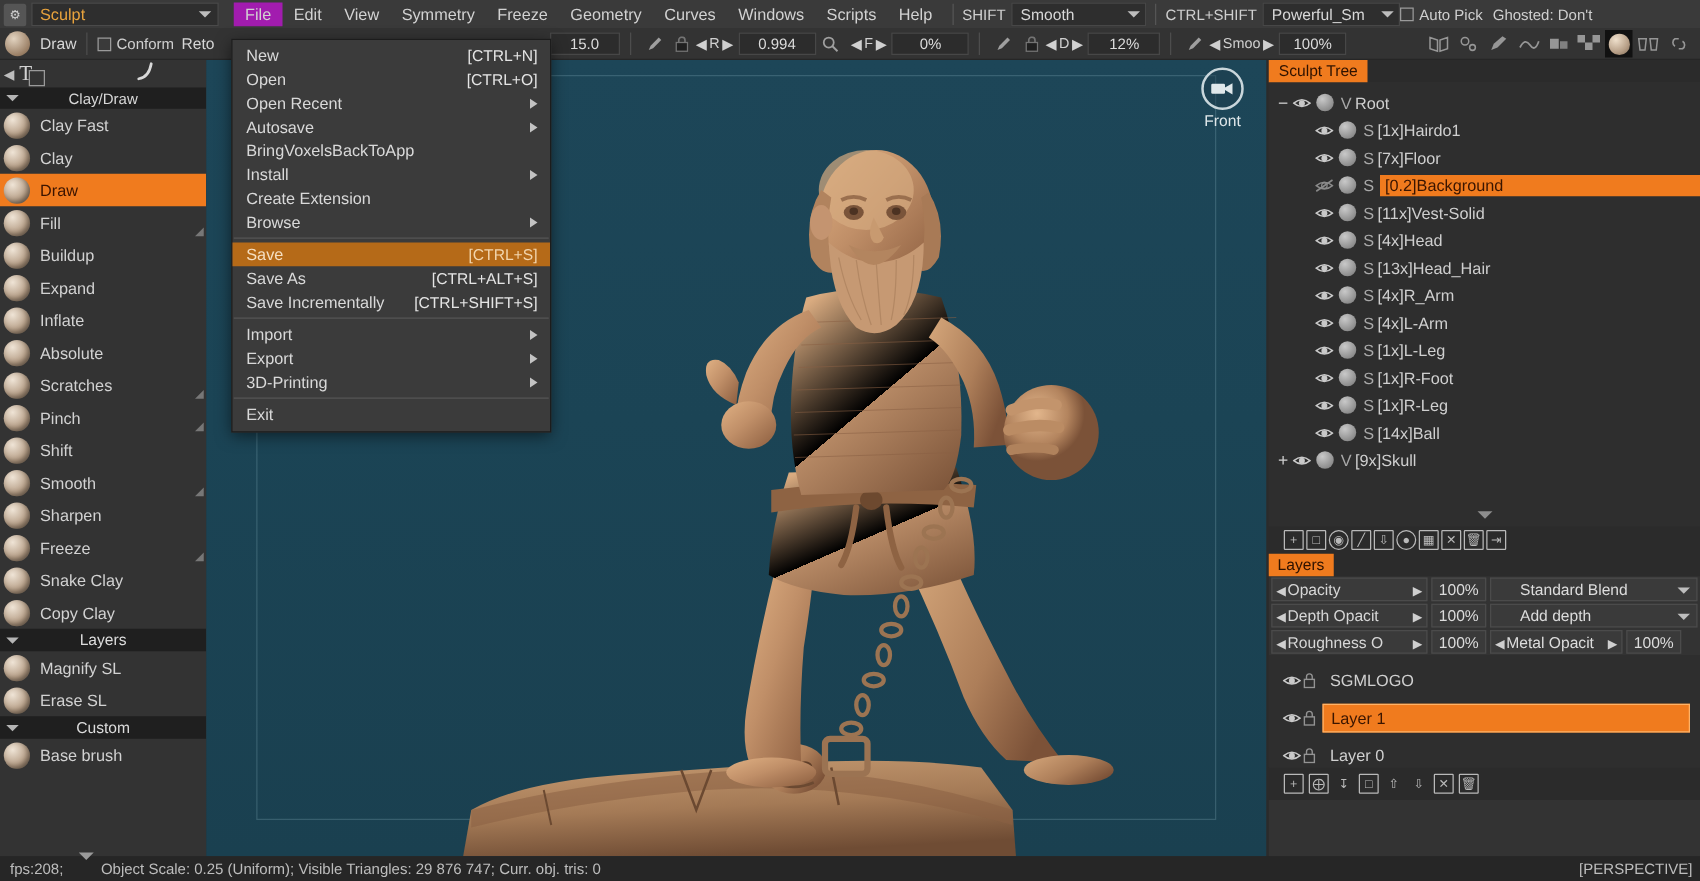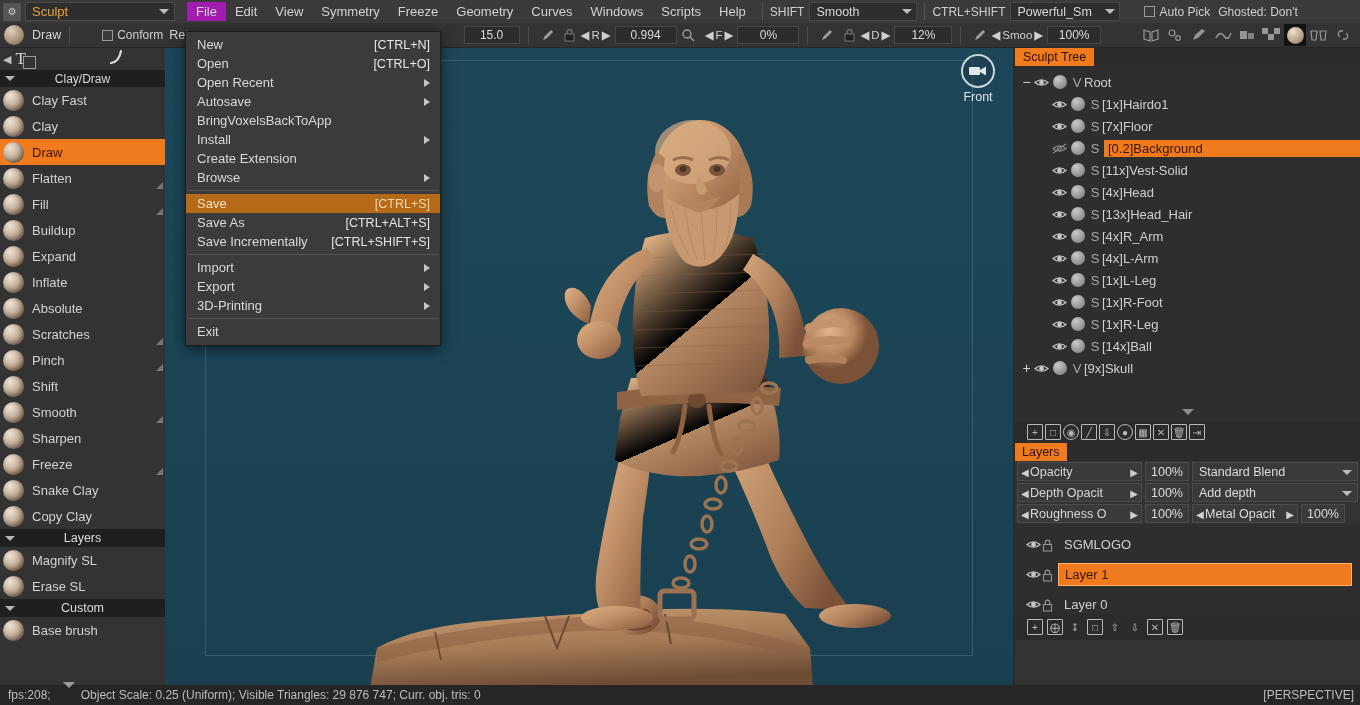--- a/index.html
+++ b/index.html
@@ -53,21 +53,21 @@
     height: 19px; background: #2e2e2e; border: 1px solid #474747;
     display: flex; align-items: center; position: relative;
     margin-left: 5px; padding-left: 6px; padding-right: 18px;
     font-size: 12.5px; color: #d8d8d8; white-space: nowrap;
   }
   .combo .caret {
     position: absolute; right: 4px; top: 6px;
     width: 0; height: 0; border-left: 5px solid transparent;
     border-right: 5px solid transparent; border-top: 5px solid #bdbdbd;
   }
-  .chk-item { display: flex; align-items: center; gap: 4px; font-size: 12px; color: #cfcfcf; margin-left: 24px; white-space: nowrap;}
+  .chk-item { display: flex; align-items: center; gap: 4px; font-size: 12px; color: #cfcfcf; margin-left: 0; white-space: nowrap;}
   .chkbox { width: 11px; height: 11px; border: 1px solid #9a9a9a; background: #3a3a3a; }
   .ghosted { font-size: 12px; color: #cfcfcf; white-space: nowrap; margin-left: 8px; }
 
   
   .toolbar2 {
     position: absolute; left: 0; top: 23px; width: 1360px; height: 25px;
     background: #333; display: flex; align-items: center;
     border-bottom: 1px solid #262626;
   }
   .brush-thumb {
@@ -250,21 +250,21 @@
   .prop-name .la { position: absolute; left: 3px; top: 4px; font-size: 10px; color: #cfcfcf;}
   .prop-name .ra { position: absolute; right: 3px; top: 4px; font-size: 10px; color: #cfcfcf;}
   .prop-val {
     flex: 0 0 44px; height: 19px; background: #3a3a3a; border: 1px solid #4b4b4b;
     display: flex; align-items: center; justify-content: center;
     font-size: 12.5px; color: #dcdcdc;
   }
   .prop-combo {
     flex: 1 1 auto; height: 19px; background: #3a3a3a; border: 1px solid #4b4b4b;
     display: flex; align-items: center; position: relative;
-    font-size: 12.5px; color: #dcdcdc; padding-left: 6px;
+    font-size: 12.5px; color: #dcdcdc; padding-left: 23px;
   }
   .prop-combo .caret {
     position: absolute; right: 5px; top: 7px;
     width: 0; height: 0; border-left: 5px solid transparent;
     border-right: 5px solid transparent; border-top: 5px solid #bdbdbd;
   }
   .prop-wide {
     flex: 1 1 auto; height: 19px; background: #3a3a3a; border: 1px solid #4b4b4b;
     display: flex; align-items: center; position: relative;
     font-size: 12.5px; color: #dcdcdc; padding: 0 12px;
@@ -507,25 +507,20 @@
           <span class="tball"></span>
           <span class="tname">Clay Fast</span>
         </div>
         <div class="tool-row">
           <span class="tball"></span>
           <span class="tname">Clay</span>
         </div>
         <div class="tool-row sel">
           <span class="tball"></span>
           <span class="tname">Draw</span>
-        </div>
-        <div class="tool-row">
-          <span class="tball"></span>
-          <span class="tname">Flatten</span>
-          <span class="corner"></span>
         </div>
         <div class="tool-row">
           <span class="tball"></span>
           <span class="tname">Fill</span>
           <span class="corner"></span>
         </div>
         <div class="tool-row">
           <span class="tball"></span>
           <span class="tname">Buildup</span>
         </div>

